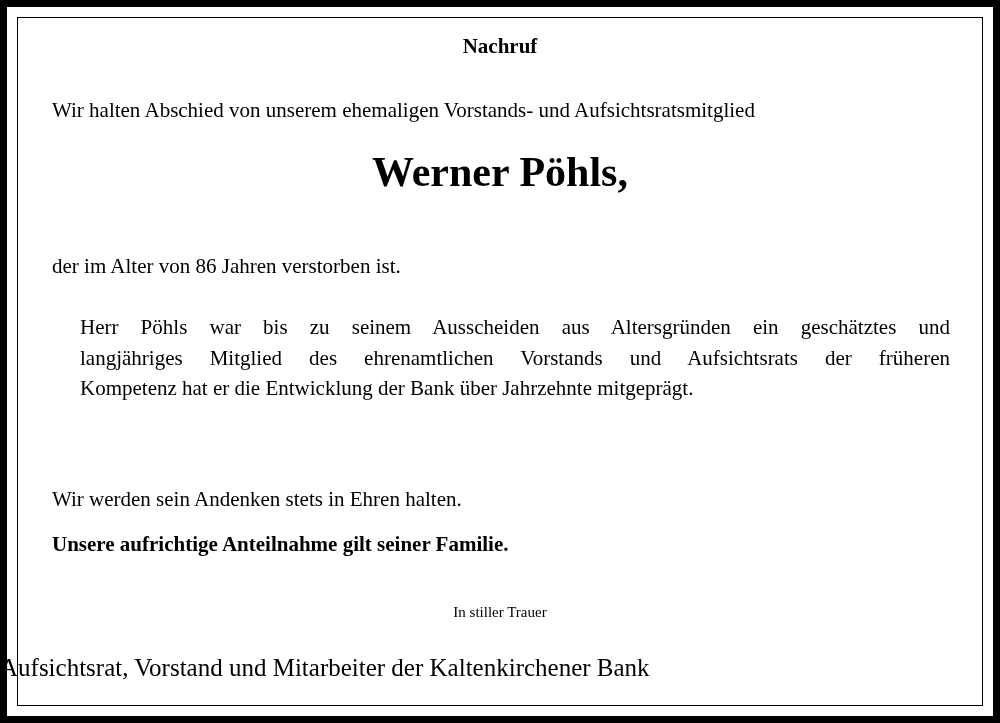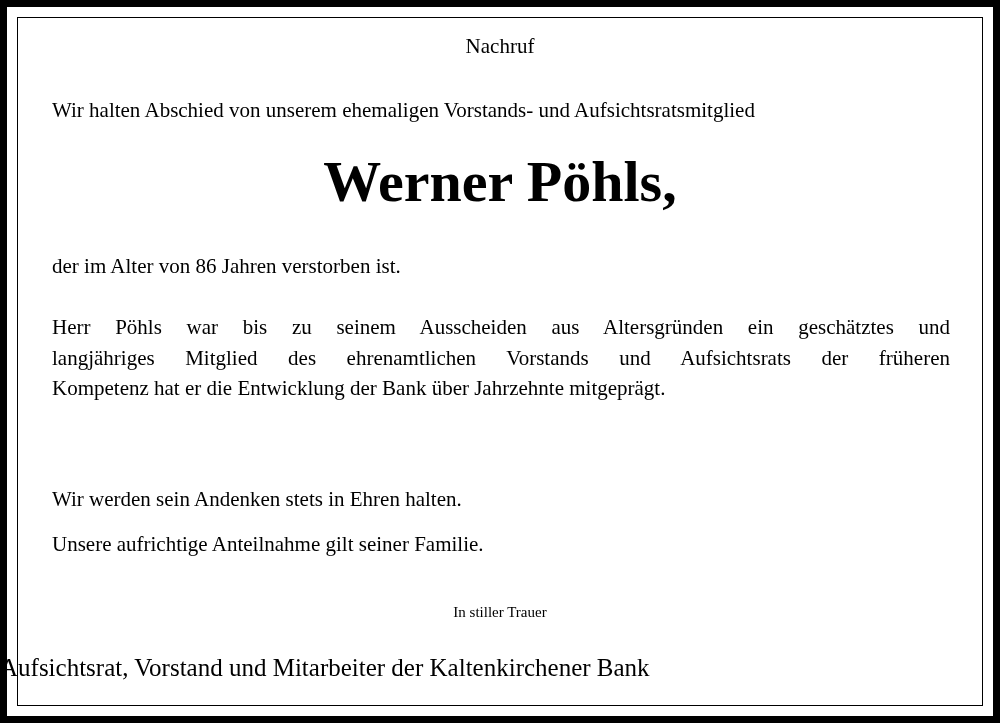--- a/index.html
+++ b/index.html
@@ -3,30 +3,30 @@
 <meta charset="utf-8">
 <style>
   html, body { margin: 0; padding: 0; background: #ffffff; }
   body { width: 1000px; height: 723px; position: relative; overflow: hidden;
          font-family: "Liberation Serif", "DejaVu Serif", serif; color: #000; }
   .outer { position: absolute; left: 0; top: 0; width: 1000px; height: 723px;
            box-sizing: border-box; border: 7px solid #000; background: #fff; }
   .inner { position: absolute; left: 10px; top: 10px; right: 10px; bottom: 10px;
            border: 1.5px solid #000; }
   .t { position: absolute; white-space: nowrap; }
-  .heading { left: 0; right: 0; top: 34px; text-align: center; font-size: 21px; font-weight: normal; }
+  .heading { left: 0; right: 0; top: 34px; text-align: center; font-size: 21px; font-weight: bold; }
   .intro { left: 52px; top: 98px; font-size: 21px; }
-  .name { left: 0; right: 0; top: 148px; text-align: center; font-size: 58px; font-weight: bold; }
+  .name { left: 0; right: 0; top: 148px; text-align: center; font-size: 42px; font-weight: bold; }
   .age { left: 52px; top: 254px; font-size: 21px; }
   .body { left: 52px; width: 898px; top: 312px; font-size: 21px; line-height: 30.5px;
           text-align: justify; white-space: normal; }
-  .body .line { display: block; text-align: justify; text-align-last: justify; height: 30.5px; }
+  .body .line { display: block; text-align: justify; text-align-last: justify; height: 30.5px; margin-left: 28px; }
   .body .line.last { text-align-last: left; }
   .honor { left: 52px; top: 487px; font-size: 21px; }
-  .sympathy { left: 52px; top: 532px; font-size: 21px; }
+  .sympathy { left: 52px; top: 532px; font-size: 21px; font-weight: bold; }
   .mourning { left: 0; right: 0; top: 604px; text-align: center; font-size: 15px; }
   .signature { left: 0; right: 0; top: 654px; text-align: left; font-size: 25px; font-weight: normal; }
 </style>
 </head>
 <body>
 
 <div class="outer">
   <div class="inner"></div>
 </div>
 

